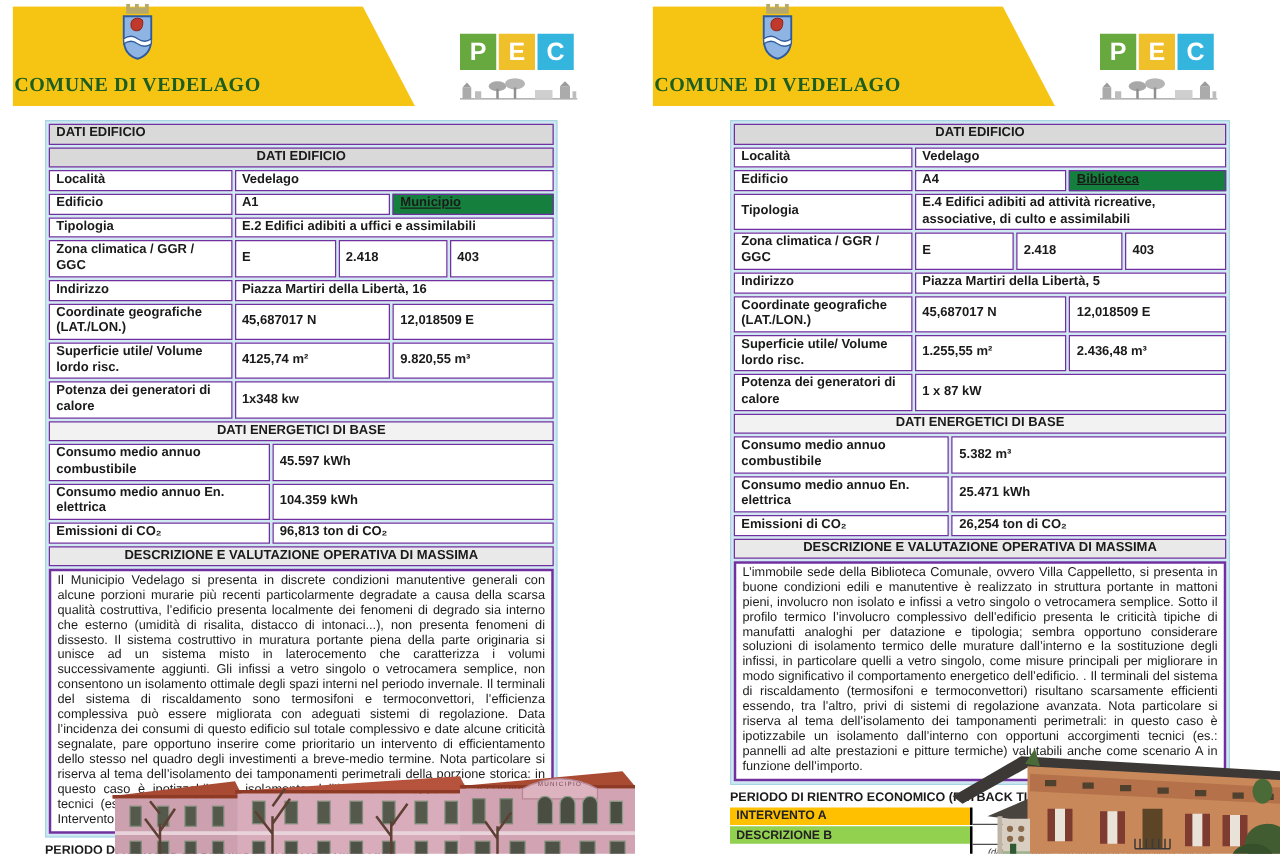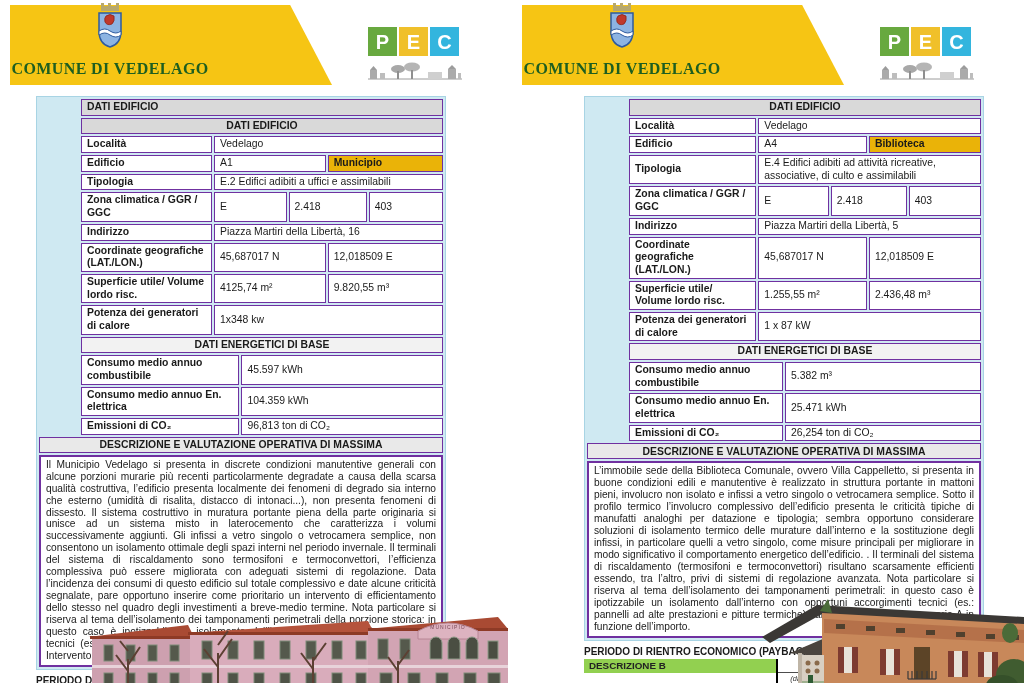--- a/index.html
+++ b/index.html
@@ -33,29 +33,29 @@
   .pec-sketch { margin-top:4px; }
 
   
   .page-body { position:relative; }
   .tables-wrap {
     background:#CFE9F2; border:1px solid #A8D4E4; margin-top:8px;
   }
   .page--left .page-inner  { margin-left:36px; width:410px; }
   .page--right .page-inner { margin-left:72px; width:400px; }
 
-  table.dt { width:100%; border-collapse:separate; border-spacing:2px; table-layout:fixed;padding-left:42px; }
+  table.dt { width:100%; border-collapse:separate; border-spacing:2px; table-layout:fixed; }
   table.dt td {
     background:#ffffff; border:1px solid #7030A0; padding:1px 5px;
-    font-size:10.4px; line-height:1.22; overflow:hidden;
+    font-size:10.4px; line-height:1.22; overflow:hidden;font-weight:bold;
   }
   table.dt td.hdr { background:#D9D9D9; font-weight:bold; }
   table.dt td.hdr-c { text-align:center; }
   table.dt td.lbl { font-weight:bold; }
-  table.dt td.gray { background:#eab308; font-weight:bold; }
+  table.dt td.gray { background:#15803d; font-weight:bold;text-decoration:underline; }
   table.dt td.hdr-lite { background:#F2F2F2; font-weight:bold; text-align:center; }
 
   .desc-hdr {
     margin:0 2px 2px; background:#E9E9E9; border:1px solid #7030A0;
     font-weight:bold; font-size:10.4px; text-align:center; padding:1.5px 4px;
   }
   .desc-box {
     margin:0 2px 2px; background:#ffffff; border:2px solid #7030A0;
     font-size:10.2px; line-height:1.17; text-align:justify; padding:2px 5px 3px;
   }
@@ -404,20 +404,26 @@
             <td>26,254 ton di CO₂</td>
           </tr>
         </tbody>
           </table>
         <div class="desc-hdr">DESCRIZIONE E VALUTAZIONE OPERATIVA DI MASSIMA</div>
         <div class="desc-box"><span>L’immobile sede della Biblioteca Comunale, ovvero Villa Cappelletto, si presenta in buone condizioni edili e manutentive è realizzato in struttura portante in mattoni pieni, involucro non isolato e infissi a vetro singolo o vetrocamera semplice. Sotto il profilo termico l’involucro complessivo dell’edificio presenta le criticità tipiche di manufatti analoghi per datazione e tipologia; sembra opportuno considerare soluzioni di isolamento termico delle murature dall’interno e la sostituzione degli infissi, in particolare quelli a vetro singolo, come misure principali per  migliorare in modo significativo il comportamento energetico dell’edificio. . Il terminali del sistema di riscaldamento (termosifoni e termoconvettori) risultano scarsamente efficienti essendo, tra l’altro, privi di sistemi di regolazione avanzata. </span><span class="nota">Nota particolare si riserva al tema dell’isolamento dei tamponamenti perimetrali: in questo caso è ipotizzabile un isolamento dall’interno con opportuni accorgimenti tecnici (es.: pannelli ad alte prestazioni e pitture termiche) valutabili anche come scenario A in funzione dell’importo.</span></div>
       </div>
 
       <div class="payback">
         <div class="pb-title">PERIODO DI RIENTRO ECONOMICO (PAYBACK TIME) Anni</div>
+        <div class="pb-row pb-a">
+          <div class="pb-label">INTERVENTO A</div>
+          <div class="pb-valwrap">
+              <div class="pb-val">4,27</div>
+            </div>
+        </div>
         <div class="pb-row pb-b">
           <div class="pb-label">DESCRIZIONE B</div>
           <div class="pb-valwrap">
             <div class="pb-val">16,61</div>
             <div class="pb-note">(dato da valutare con tipologia di isolamento perimetrale adottato)</div>
           </div>
         </div>
 
       </div>
 

